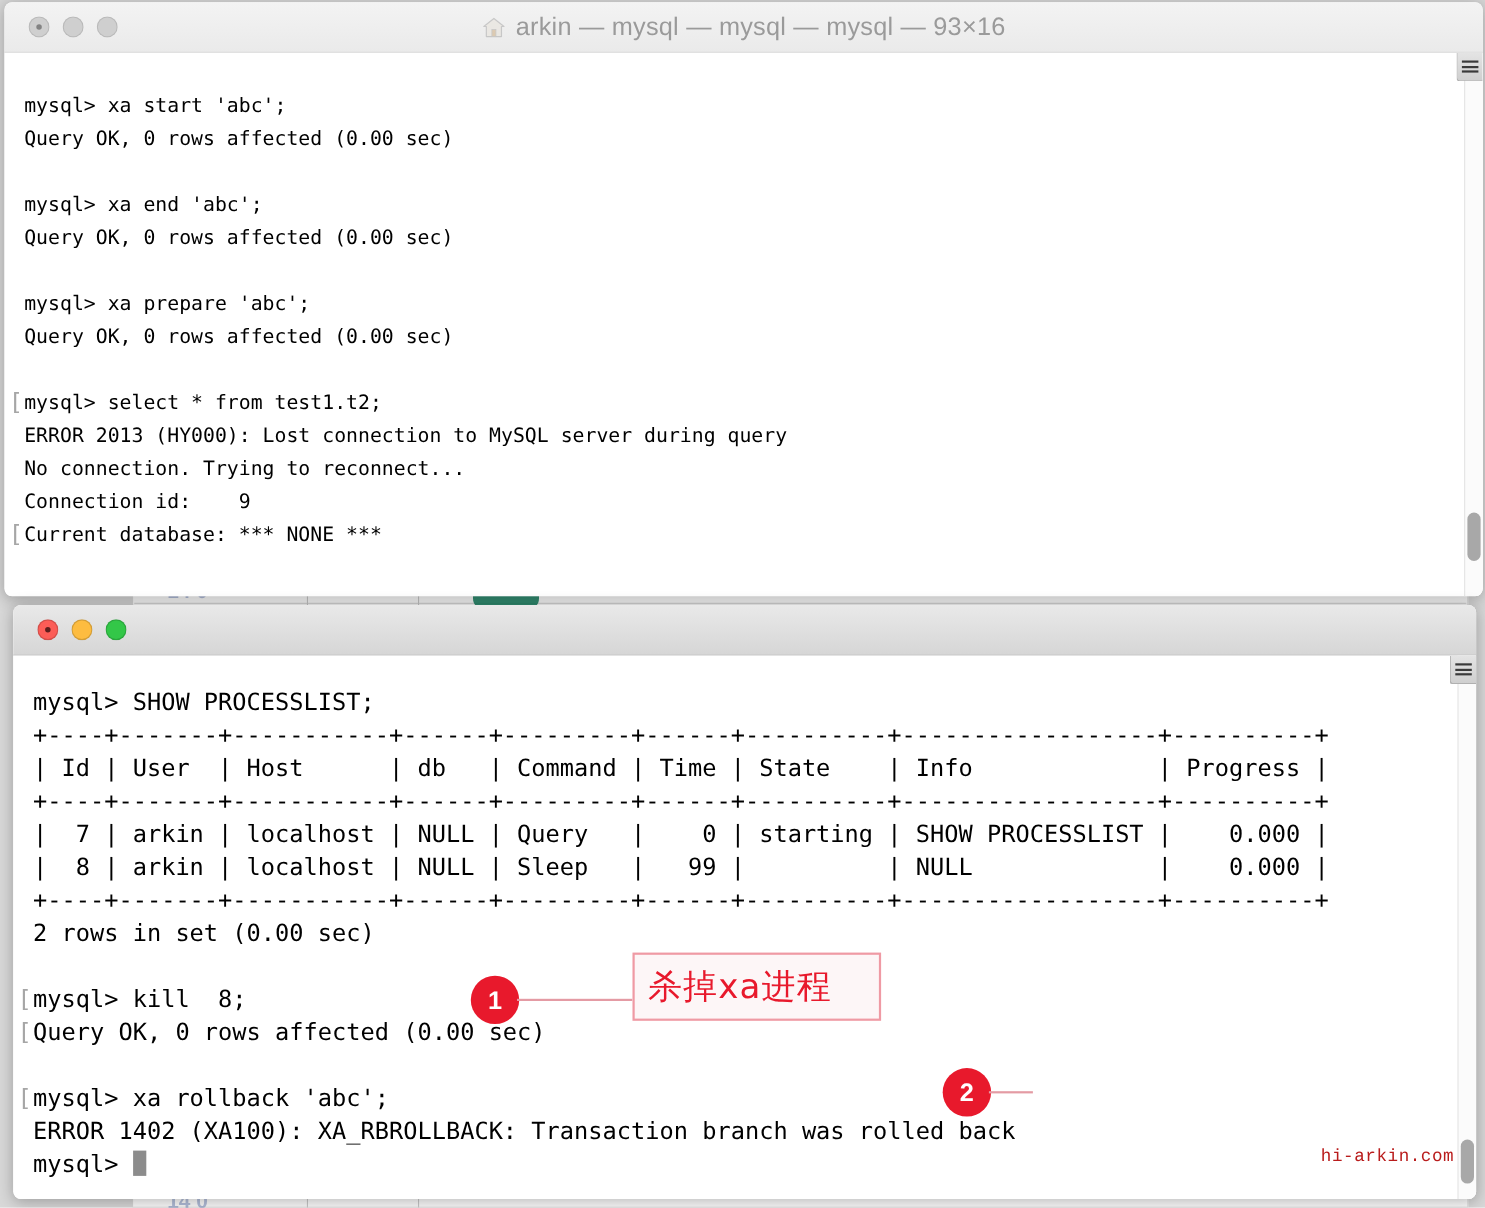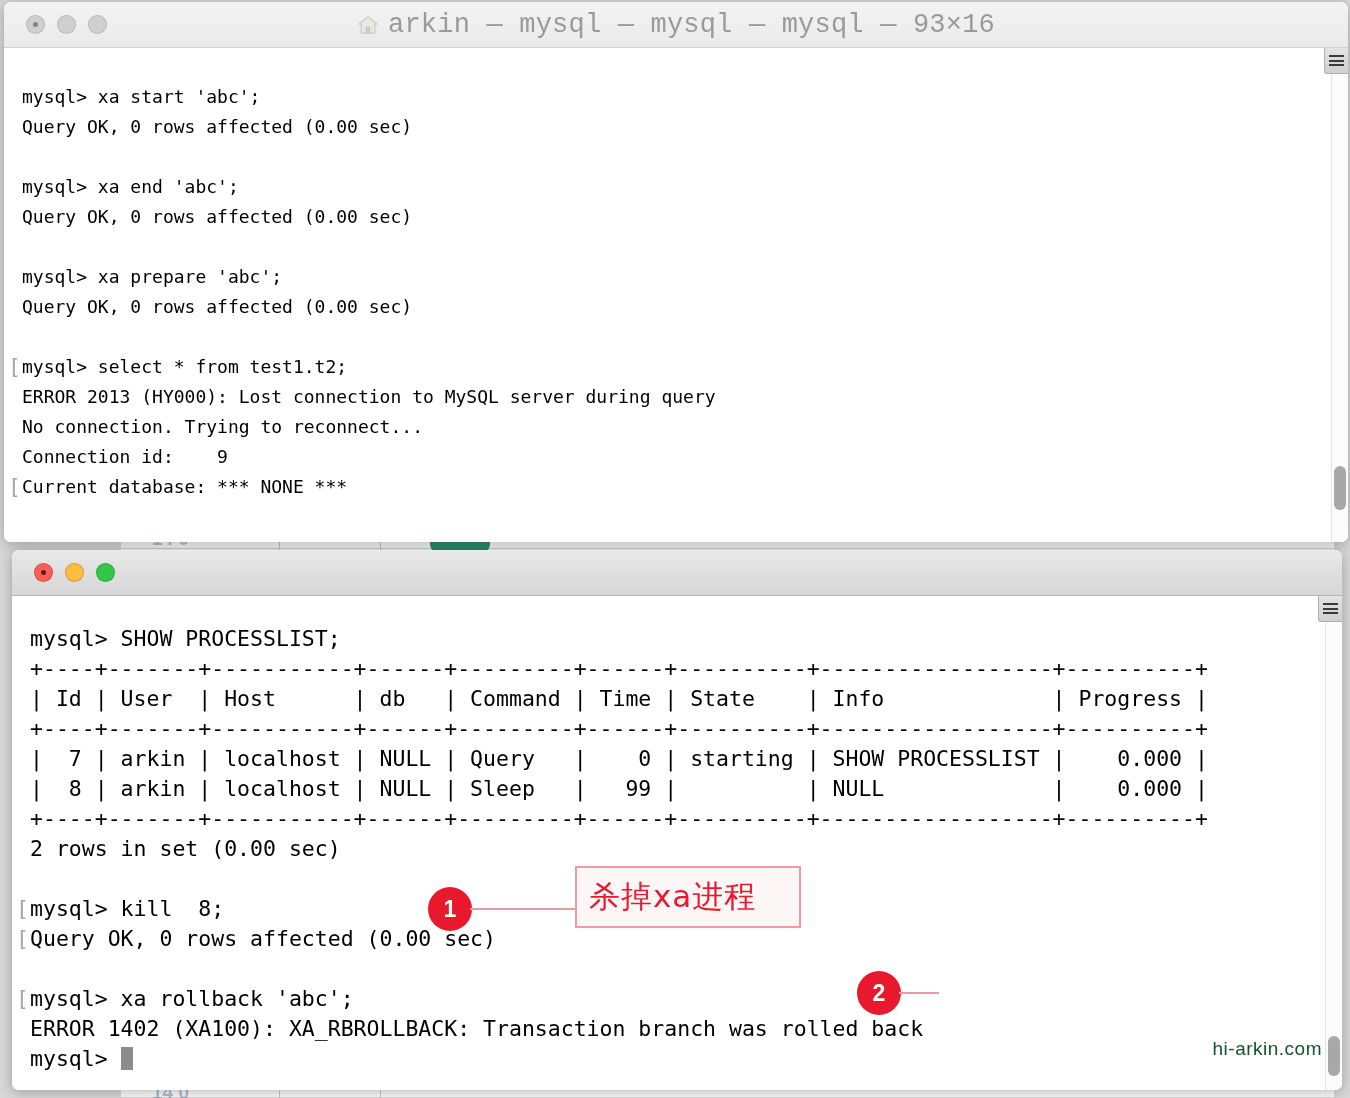--- a/index.html
+++ b/index.html
@@ -83,25 +83,24 @@
     position: absolute;
     left: 0; right: 0;
     text-align: center;
     display: flex;
     justify-content: center;
     align-items: center;
     gap: 9px;
     pointer-events: none;
   }
   .title-text {
-    font-size: 27px;
+    font-size: 23px;
     color: #3b3b3b;
     letter-spacing: .2px;
     white-space: nowrap;
-    font-family: Liberation Mono, monospace;
   }
   .titlebar.inactive .title-text { color: #9a9a9a; }
 
   .home-icon { width: 22px; height: 22px; display:block; }
   .titlebar.inactive .home-icon { opacity: .45; }
 
   
   .term-body {
     position: relative;
     background: #ffffff;
@@ -214,23 +213,23 @@
     width: 2px; height: 34px;
     background: #d1203a;
     margin-left: 3px;
     vertical-align: -6px;
   }
 
   .watermark {
     position: absolute;
     right: 20px;
     bottom: 30px;
-    font-family: Liberation Sans, sans-serif;
-    font-size: 19px;
-    color: #14532d;
+    font-family: Liberation Mono, monospace;
+    font-size: 16px;
+    color: #b91c1c;
     letter-spacing: .5px;
   }
 </style>
 </head>
 <body>
 
 <div id="root">
 
   <div class="bg-window" style="left:120px; top:524px; width:1215px; height:30px;"></div>
   <div class="bg-tabline" style="left:122px; top:548px; width:1211px; height:1px;"></div>

